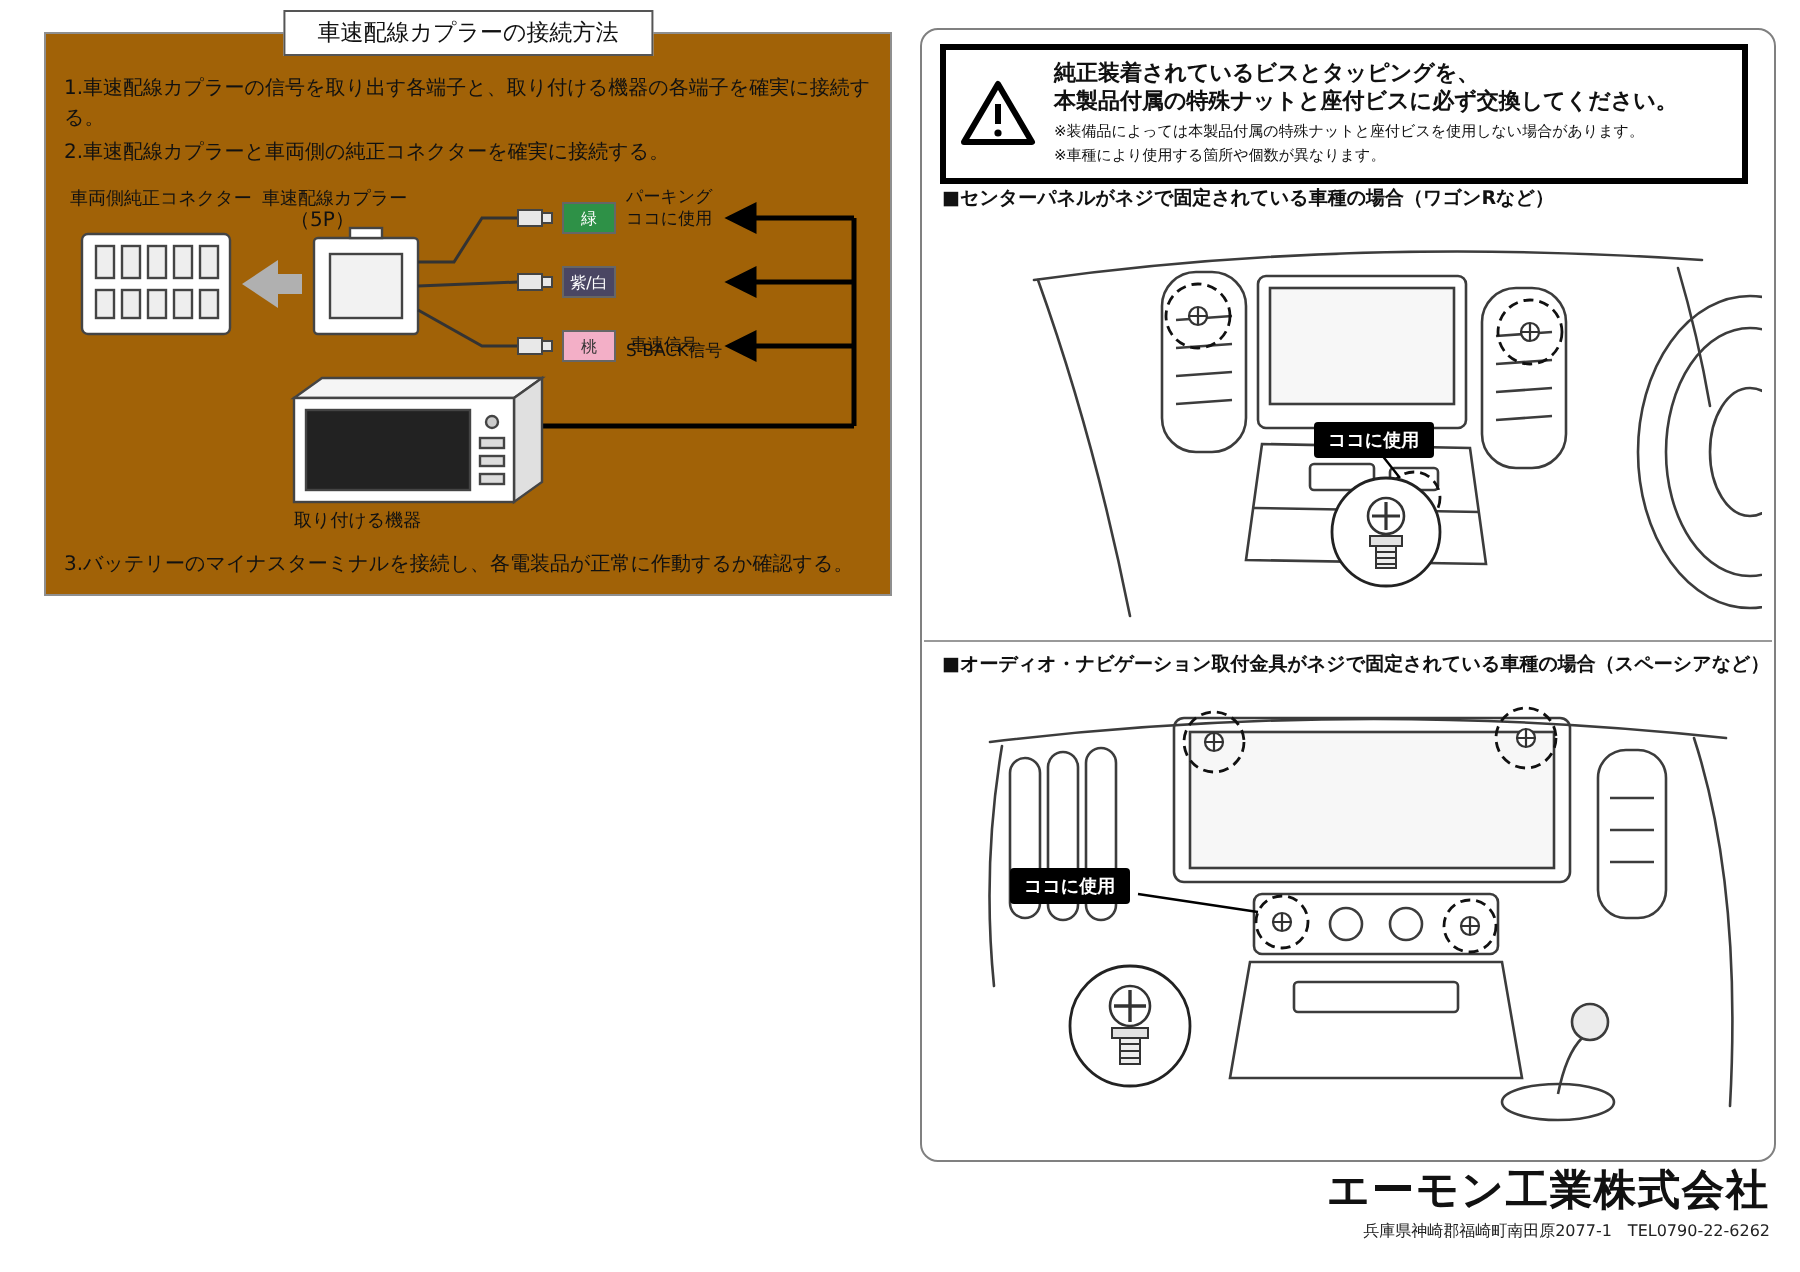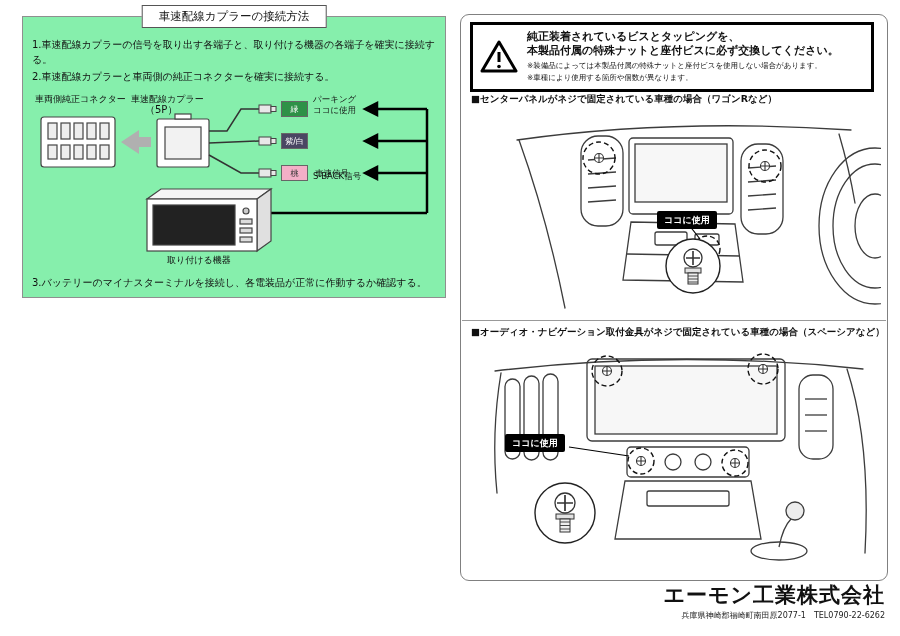--- a/index.html
+++ b/index.html
@@ -3,21 +3,21 @@
 <meta charset="utf-8">
 <style>
   * { box-sizing: border-box; }
   html,body { margin:0; padding:0; background:#fff; }
   .page {
     position:relative; width:900px; height:636px; background:#ffffff;
     font-family:"DejaVu Sans","Liberation Sans",sans-serif; color:#111; overflow:hidden;
   }
 
   
-  .left-panel { position:absolute; left:22px; top:16px; width:424px; height:282px; border:1px solid #8f8f8f; background:#86efac; }
+  .left-panel { position:absolute; left:22px; top:16px; width:424px; height:282px; border:1px solid #8f8f8f; background:#a16207; }
   .left-title {
     position:absolute; left:50%; top:-12px; transform:translateX(-50%);
     background:#fff; border:1px solid #555; padding:3px 16px; font-size:11.5px; white-space:nowrap;
   }
   .step { position:absolute; font-size:10px; line-height:1.5; margin:0; width:406px; left:9px; }
   .step-1 { top:20px; }
   .step-2 { top:52px; }
   .step-3 { top:258px; }
   .diagram { position:absolute; left:6px; top:74px; width:412px; height:180px; }
   .diagram svg { position:absolute; left:0; top:0; }
@@ -137,21 +137,21 @@
       <div class="chip" style="top: 42px; background-color: rgb(74, 70, 99); color: rgb(255, 255, 255);">紫/白</div>
       <div class="chip" style="top: 74px; background-color: rgb(243, 175, 199); color: rgb(51, 51, 51);">桃</div>
 
       <div class="sig" style="left:284px; top:3px;">
         <span>パーキング</span><br>
         <span>ココに使用</span>
       </div>
       <div class="sig" style="left:284px; top:45px;margin-top:35px;">S-BACK信号</div>
       <div class="sig" style="left:286px; top:77px;">車速信号</div>
 
-      <div class="d-label" style="left:138px; top:163px;">取り付ける機器</div>
+      <div class="d-label" style="left:118px; top:163px;">取り付ける機器</div>
     </div>
 
     <p class="step step-3">3.バッテリーのマイナスターミナルを接続し、各電装品が正常に作動するか確認する。</p>
   </section>
 
   <section class="right-panel">
 
     <div class="warning-box">
       <svg width="40" height="36" viewBox="0 0 40 36">
         <path d="M20,3 L37,32 L3,32 Z" fill="none" stroke="#000" stroke-width="3" stroke-linejoin="round"></path>

